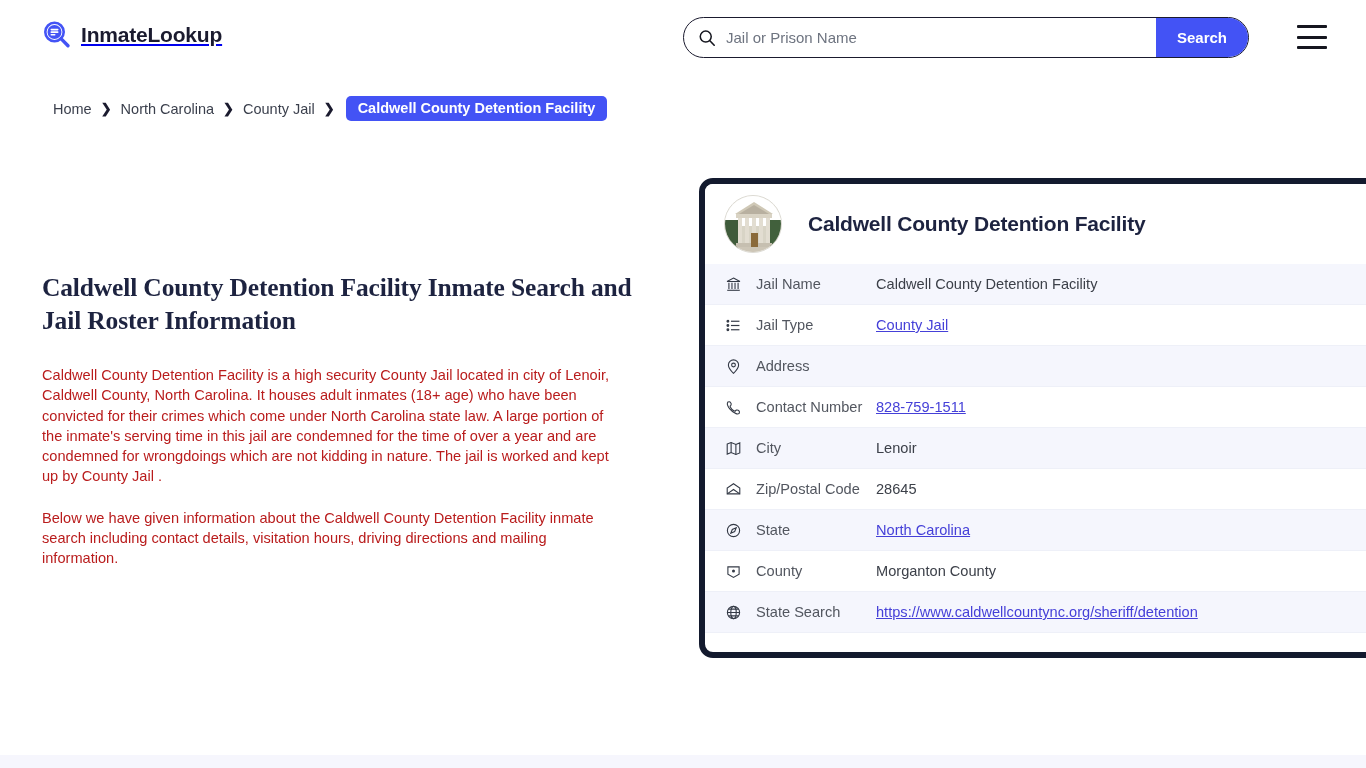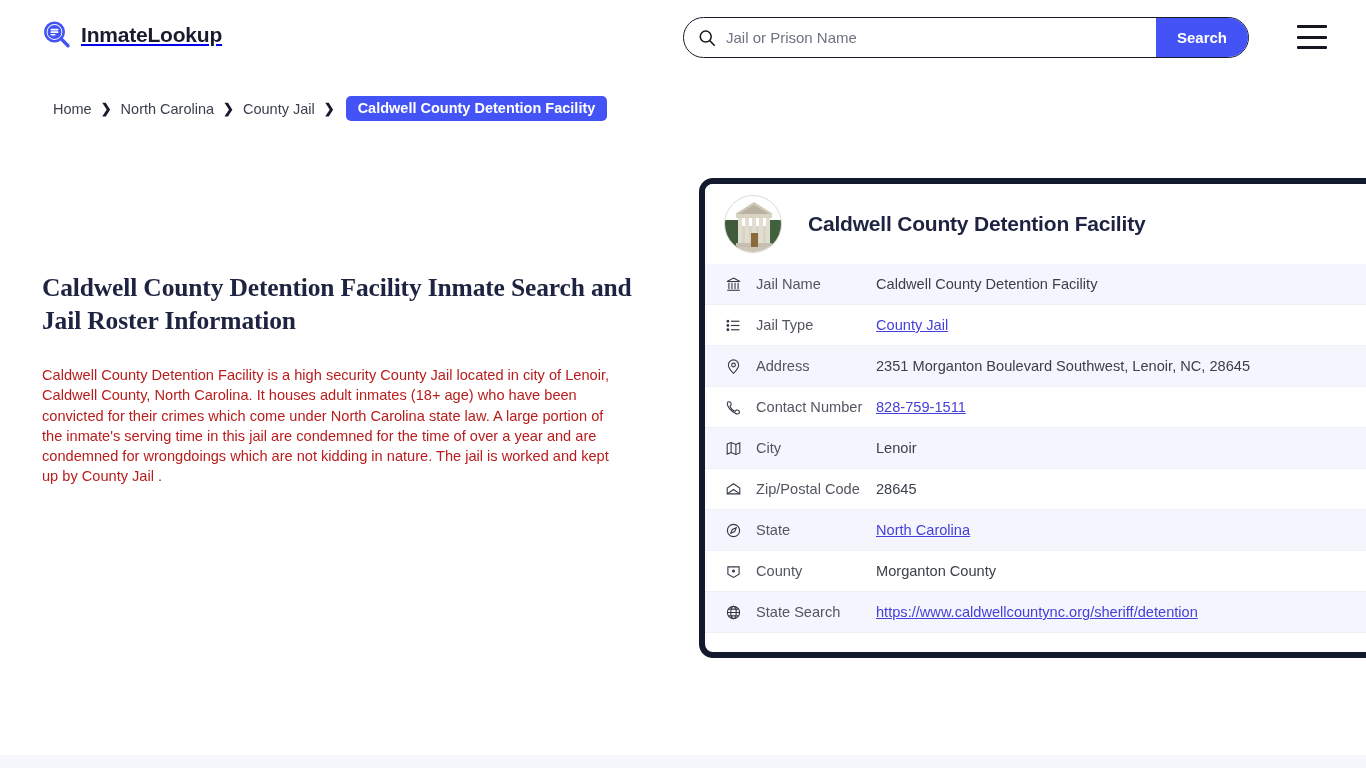--- a/index.html
+++ b/index.html
@@ -175,20 +175,21 @@
       <a class="crumb" href="#">North Carolina</a>
       <span class="crumb-sep">❯</span>
       <a class="crumb" href="#">County Jail</a>
       <span class="crumb-sep">❯</span>
       <span class="crumb-current">Caldwell County Detention Facility</span>
     </nav>
 
   <div class="left-col">
     <h1 class="page-title">Caldwell County Detention Facility Inmate Search and Jail Roster Information</h1>
     <p class="body-para">Caldwell County Detention Facility is a high security County Jail located in city of Lenoir, Caldwell County, North Carolina. It houses adult inmates (18+ age) who have been convicted for their crimes which come under North Carolina state law. A large portion of the inmate's serving time in this jail are condemned for the time of over a year and are condemned for wrongdoings which are not kidding in nature. The jail is worked and kept up by County Jail .</p>
+    <p class="body-para">Below we have given information about the Caldwell County Detention Facility inmate search including contact details, visitation hours, driving directions and mailing information.</p>
   </div>
 
   <div class="info-card">
     <div class="card-head">
       <div class="card-avatar">
         <svg viewBox="0 0 58 58" width="58" height="58">
           <rect x="0" y="0" width="58" height="58" fill="#ffffff"></rect>
           <rect x="0" y="30" width="58" height="28" fill="#d8d4c6"></rect>
           <path d="M0 24 H13 V58 H0 Z" fill="#3f5b3b"></path>
           <path d="M45 24 H58 V58 H45 Z" fill="#41603c"></path>
@@ -237,21 +238,20 @@
           <a class="row-value link" href="#">County Jail</a>
         </div>
         <div class="row alt">
           <span class="row-icon">
             <svg viewBox="0 0 20 20" width="17" height="17" fill="none" stroke="#343a46" stroke-width="1.3">
               <path d="M10 18 C10 18 16 12.2 16 8.2 A6 6 0 0 0 4 8.2 C4 12.2 10 18 10 18 Z"></path>
               <circle cx="10" cy="8.2" r="2.2"></circle>
             </svg>
           </span>
           <span class="row-label">Address</span>
-          <span class="row-value">2351 Morganton Boulevard Southwest, Lenoir, NC, 28645</span>
         </div>
         <div class="row plain">
           <span class="row-icon">
             <svg viewBox="0 0 20 20" width="17" height="17" fill="none" stroke="#343a46" stroke-width="1.3">
               <path d="M3.4 3.6 C3.4 3.6 5.2 3 6 3.6 C6.7 4.2 7.4 6.3 7.2 7 C7 7.7 5.9 8.4 5.9 8.4 C5.9 8.4 6.6 10.6 8.2 12.2 C9.8 13.8 11.9 14.4 11.9 14.4 C11.9 14.4 12.6 13.3 13.3 13.1 C14 12.9 16.1 13.6 16.7 14.3 C17.3 15.1 16.7 16.9 16.7 16.9 C16.7 16.9 15.2 18.1 13 17.2 C10.8 16.3 7.8 14.4 5.6 11.6 C3.4 8.8 2.6 6.2 2.8 5.2 C3 4.2 3.4 3.6 3.4 3.6 Z"></path>
             </svg>
           </span>
           <span class="row-label">Contact Number</span>
           <a class="row-value link" href="#">828-759-1511</a>
         </div>

